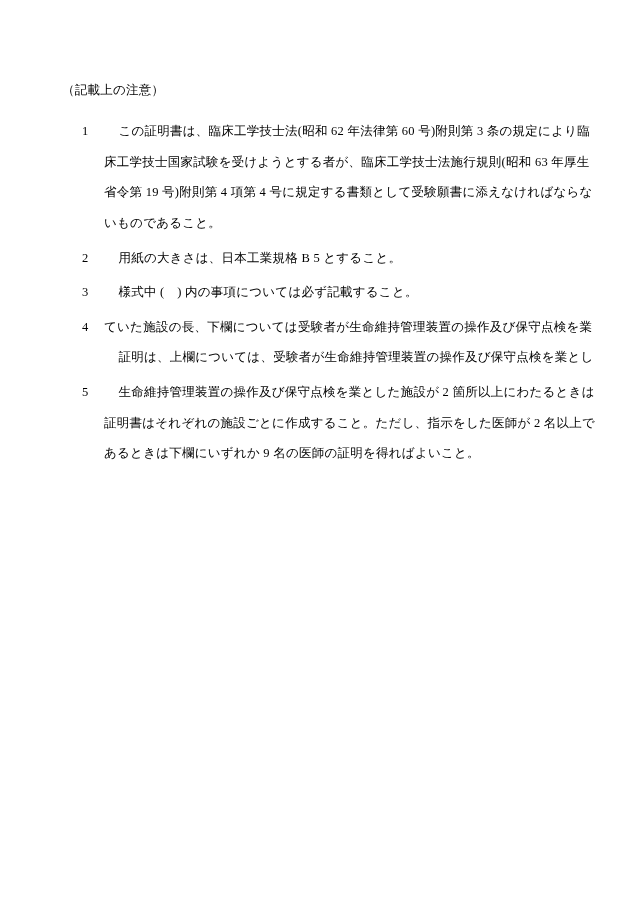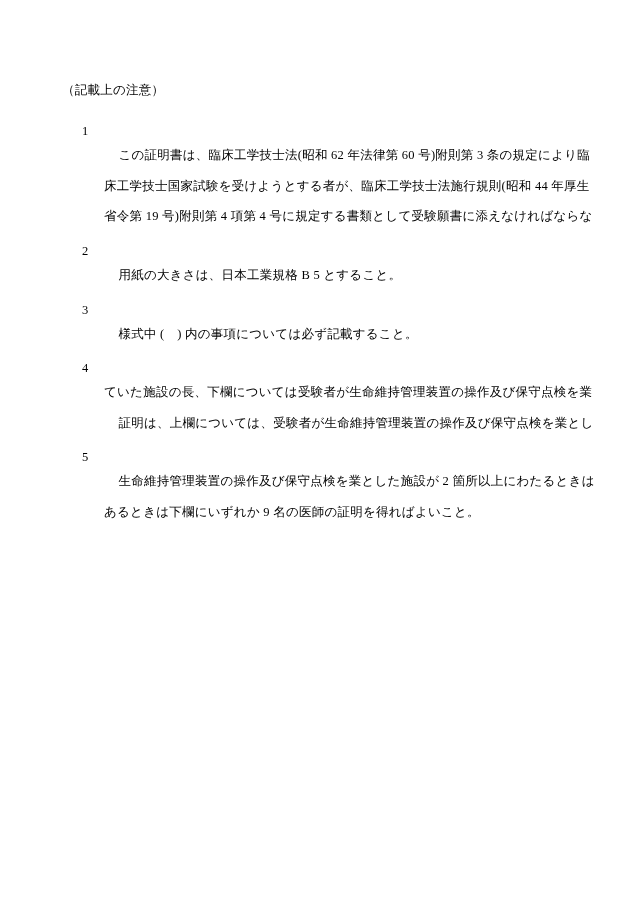--- a/index.html
+++ b/index.html
@@ -42,21 +42,20 @@
   .item-num {
     width: 22px;
     flex: 0 0 22px;
     margin-left: 20px;
     text-align: left;
   }
   .item-body {
     flex: 1 1 auto;
     text-align: justify;
     text-justify: inter-ideograph;
-    margin-top: 24px;
   }
   .item-line {
     display: block;
     white-space: nowrap;
   }
   .item-line.indent-first {
     text-indent: 1.15em;
   }
   .item-line.note {
     text-indent: 2.4em;
@@ -67,22 +66,23 @@
 
 <div class="page">
 
   <div class="doc-title">（記載上の注意）</div>
 
   <div class="item">
     <div class="item-row">
       <div class="item-num">1</div>
       <div class="item-body">
         <span class="item-line indent-first">この証明書は、臨床工学技士法(昭和 62 年法律第 60 号)附則第 3 条の規定により臨</span>
-        <span class="item-line">床工学技士国家試験を受けようとする者が、臨床工学技士法施行規則(昭和 44 年厚生</span>
+        <span class="item-line">床工学技士国家試験を受けようとする者が、臨床工学技士法施行規則(昭和 63 年厚生</span>
         <span class="item-line">省令第 19 号)附則第 4 項第 4 号に規定する書類として受験願書に添えなければならな</span>
+        <span class="item-line">いものであること。</span>
       </div>
     </div>
   </div>
 
   <div class="item">
     <div class="item-row">
       <div class="item-num">2</div>
       <div class="item-body">
         <span class="item-line indent-first">用紙の大きさは、日本工業規格 B 5 とすること。</span>
       </div>
@@ -106,18 +106,19 @@
         <span class="item-line indent-first">証明は、上欄については、受験者が生命維持管理装置の操作及び保守点検を業とし</span>
       </div>
     </div>
   </div>
 
   <div class="item">
     <div class="item-row">
       <div class="item-num">5</div>
       <div class="item-body">
         <span class="item-line indent-first">生命維持管理装置の操作及び保守点検を業とした施設が 2 箇所以上にわたるときは</span>
+        <span class="item-line">証明書はそれぞれの施設ごとに作成すること。ただし、指示をした医師が 2 名以上で</span>
         <span class="item-line">あるときは下欄にいずれか 9 名の医師の証明を得ればよいこと。</span>
       </div>
     </div>
   </div>
 
 </div>
 
 </body></html>

